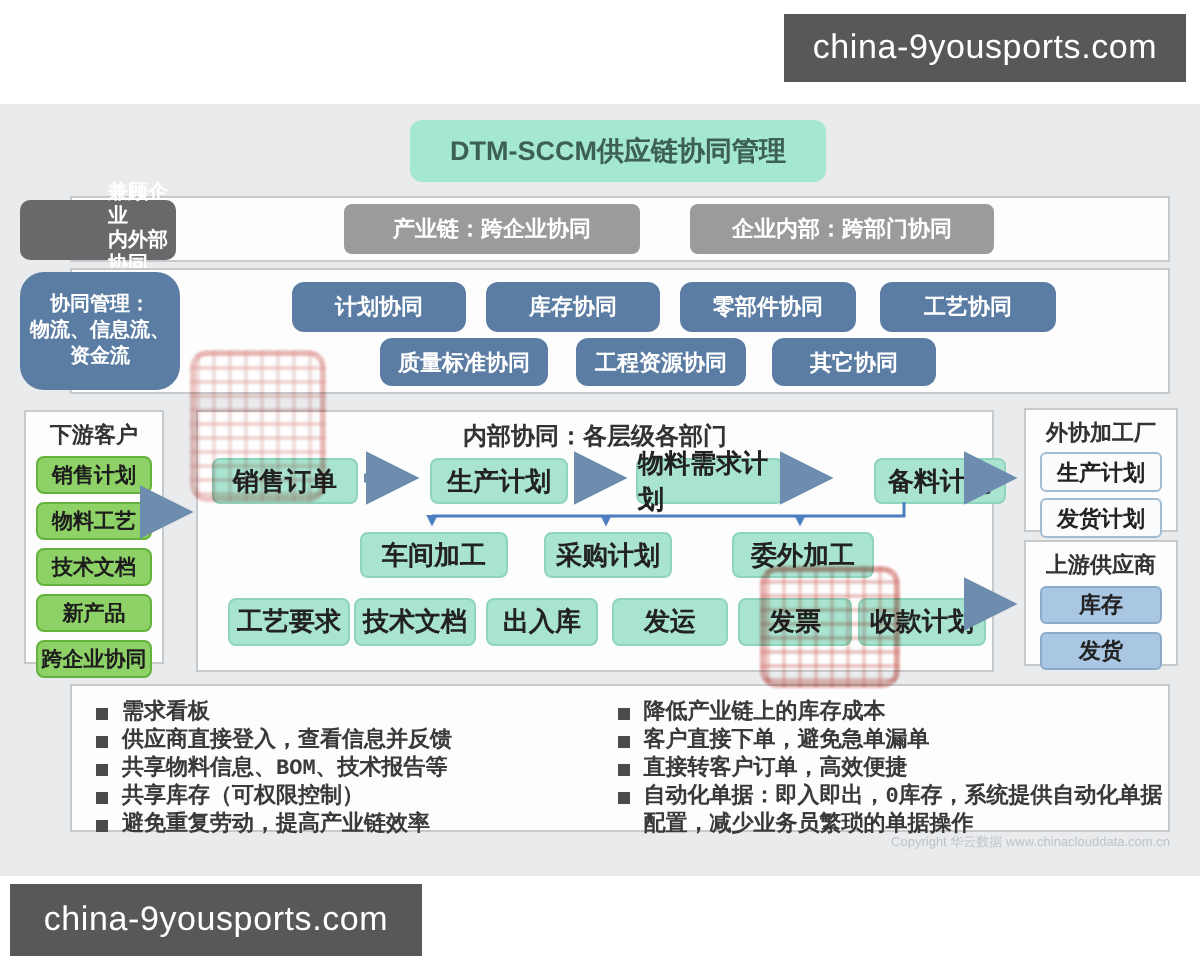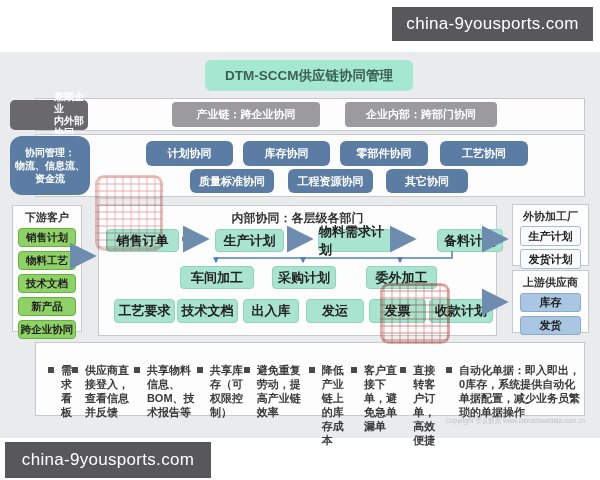--- a/index.html
+++ b/index.html
@@ -25,21 +25,21 @@
   .green-box{background:#8ed166;border:1px solid #64b23c;border-radius:4px;height:17px;
       display:flex;align-items:center;justify-content:center;font-size:10.5px;font-weight:bold;color:#1d1d1d;}
   .flow-box{background:#a8e4d0;border:1px solid #8fd4bc;border-radius:4px;
       display:flex;align-items:center;justify-content:center;font-size:13px;font-weight:bold;color:#222;}
   .out-box{background:#fafbfc;border:1px solid #a3bcd4;border-radius:3px;height:18px;
       display:flex;align-items:center;justify-content:center;font-size:11px;font-weight:bold;color:#222;}
   .up-box{background:#a9c6e3;border:1px solid #8cabca;border-radius:3px;height:17px;
       display:flex;align-items:center;justify-content:center;font-size:11px;font-weight:bold;color:#222;}
   .overlay{left:0;top:0;width:600px;height:386px;pointer-events:none;}
   
-  .b-col{display:flex;flex-direction:row;padding-top:20px;}
+  .b-col{display:flex;flex-direction:column;padding-top:7px;font-family:Liberation Mono, monospace;}
   .b-row{display:flex;gap:7px;font-size:11px;line-height:14px;color:#3a3a3a;font-weight:bold;}
   .sq{width:6px;height:6px;background:#4a4a4a;margin-top:4px;flex:0 0 6px;}
   
   .seal{border:3px solid rgba(196,72,62,.55);border-radius:9px;mix-blend-mode:multiply;filter:blur(.4px);
     background:
       repeating-linear-gradient(0deg, rgba(196,72,62,.40) 0 2px, transparent 2px 7px),
       repeating-linear-gradient(90deg, rgba(196,72,62,.32) 0 2px, transparent 2px 8px);}
   .seal1{left:95px;top:123px;width:68px;height:76px;opacity:.55;}
   .seal2{left:380px;top:231px;width:70px;height:61px;opacity:.75;}
   .wm{display:flex;align-items:center;gap:4px;color:#9ca1a6;opacity:.85;font-weight:bold;font-size:16px;letter-spacing:1px;}

